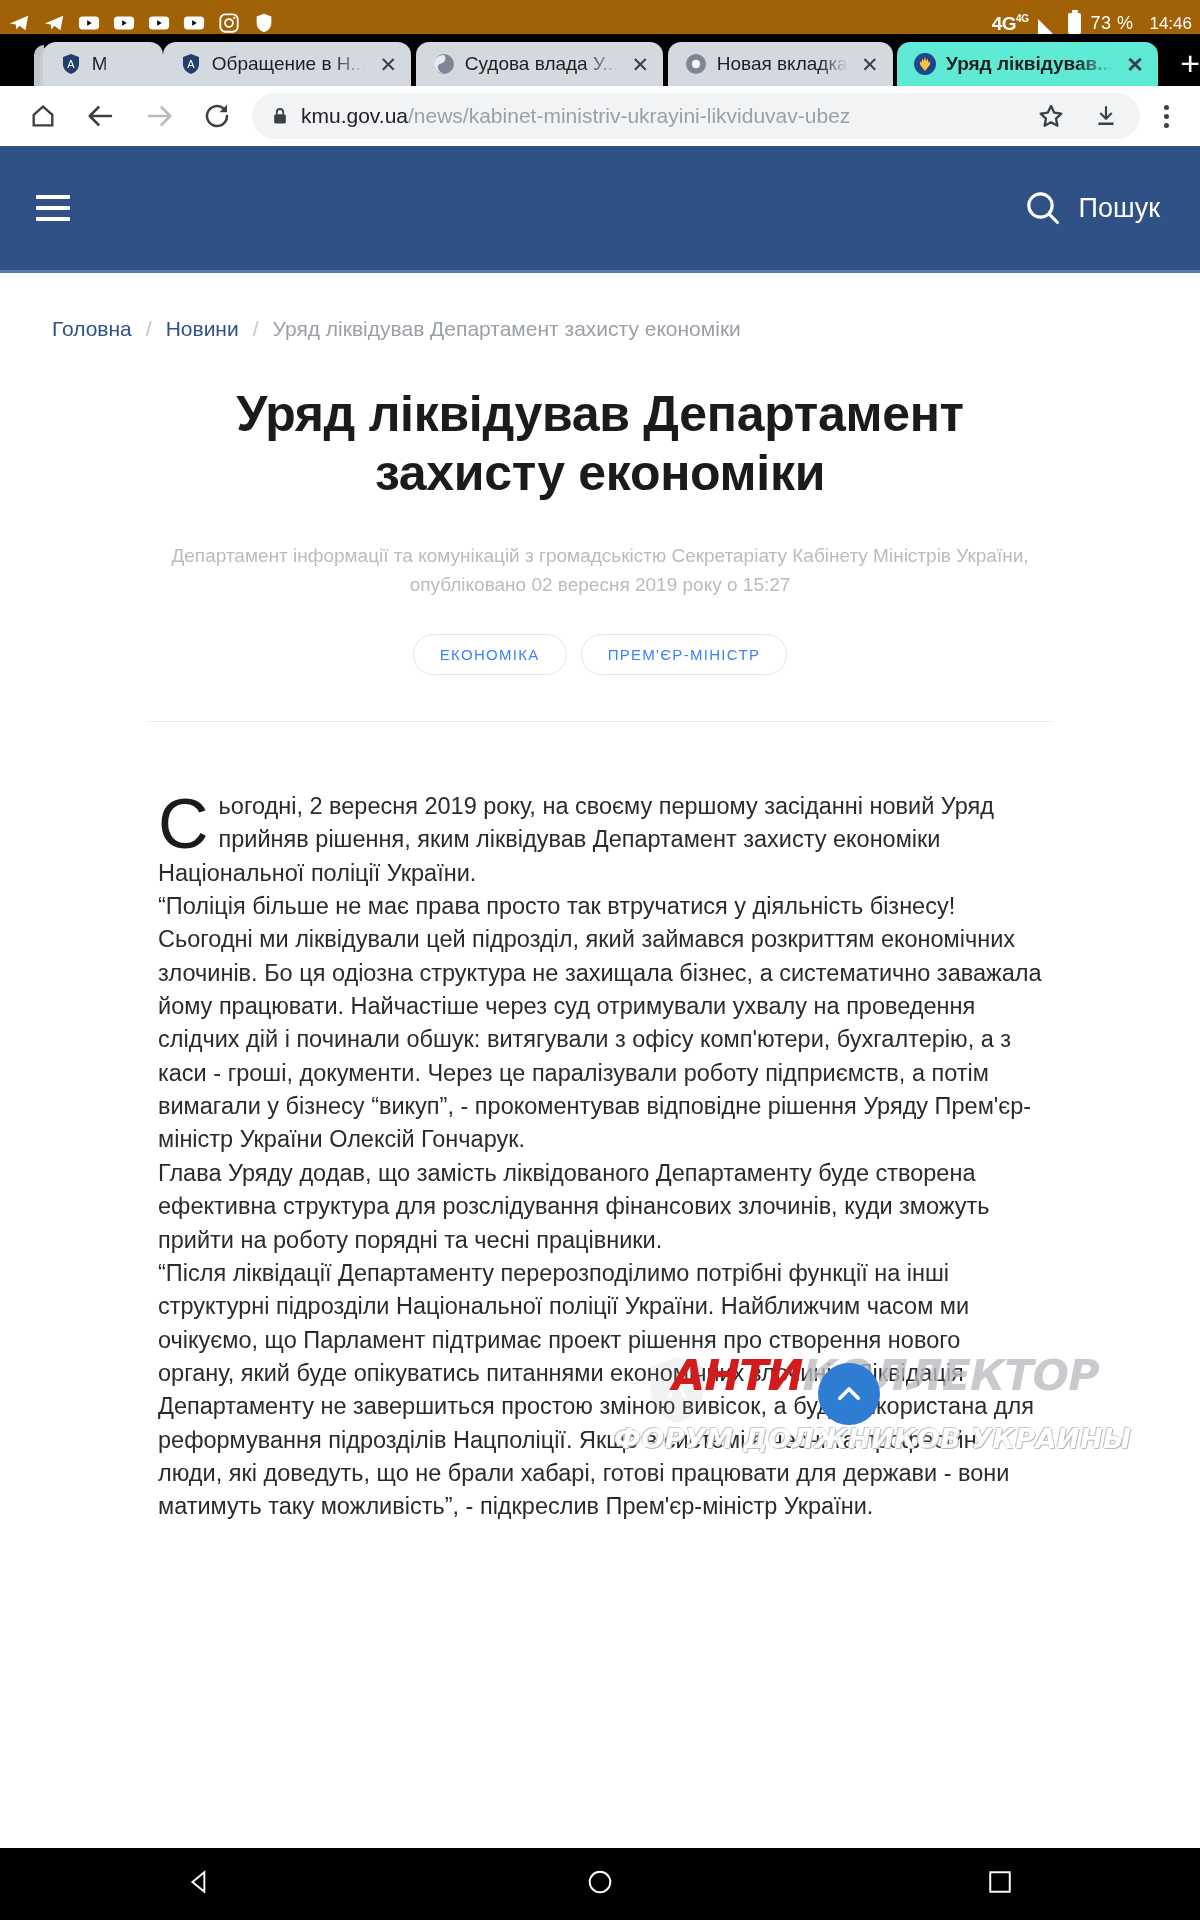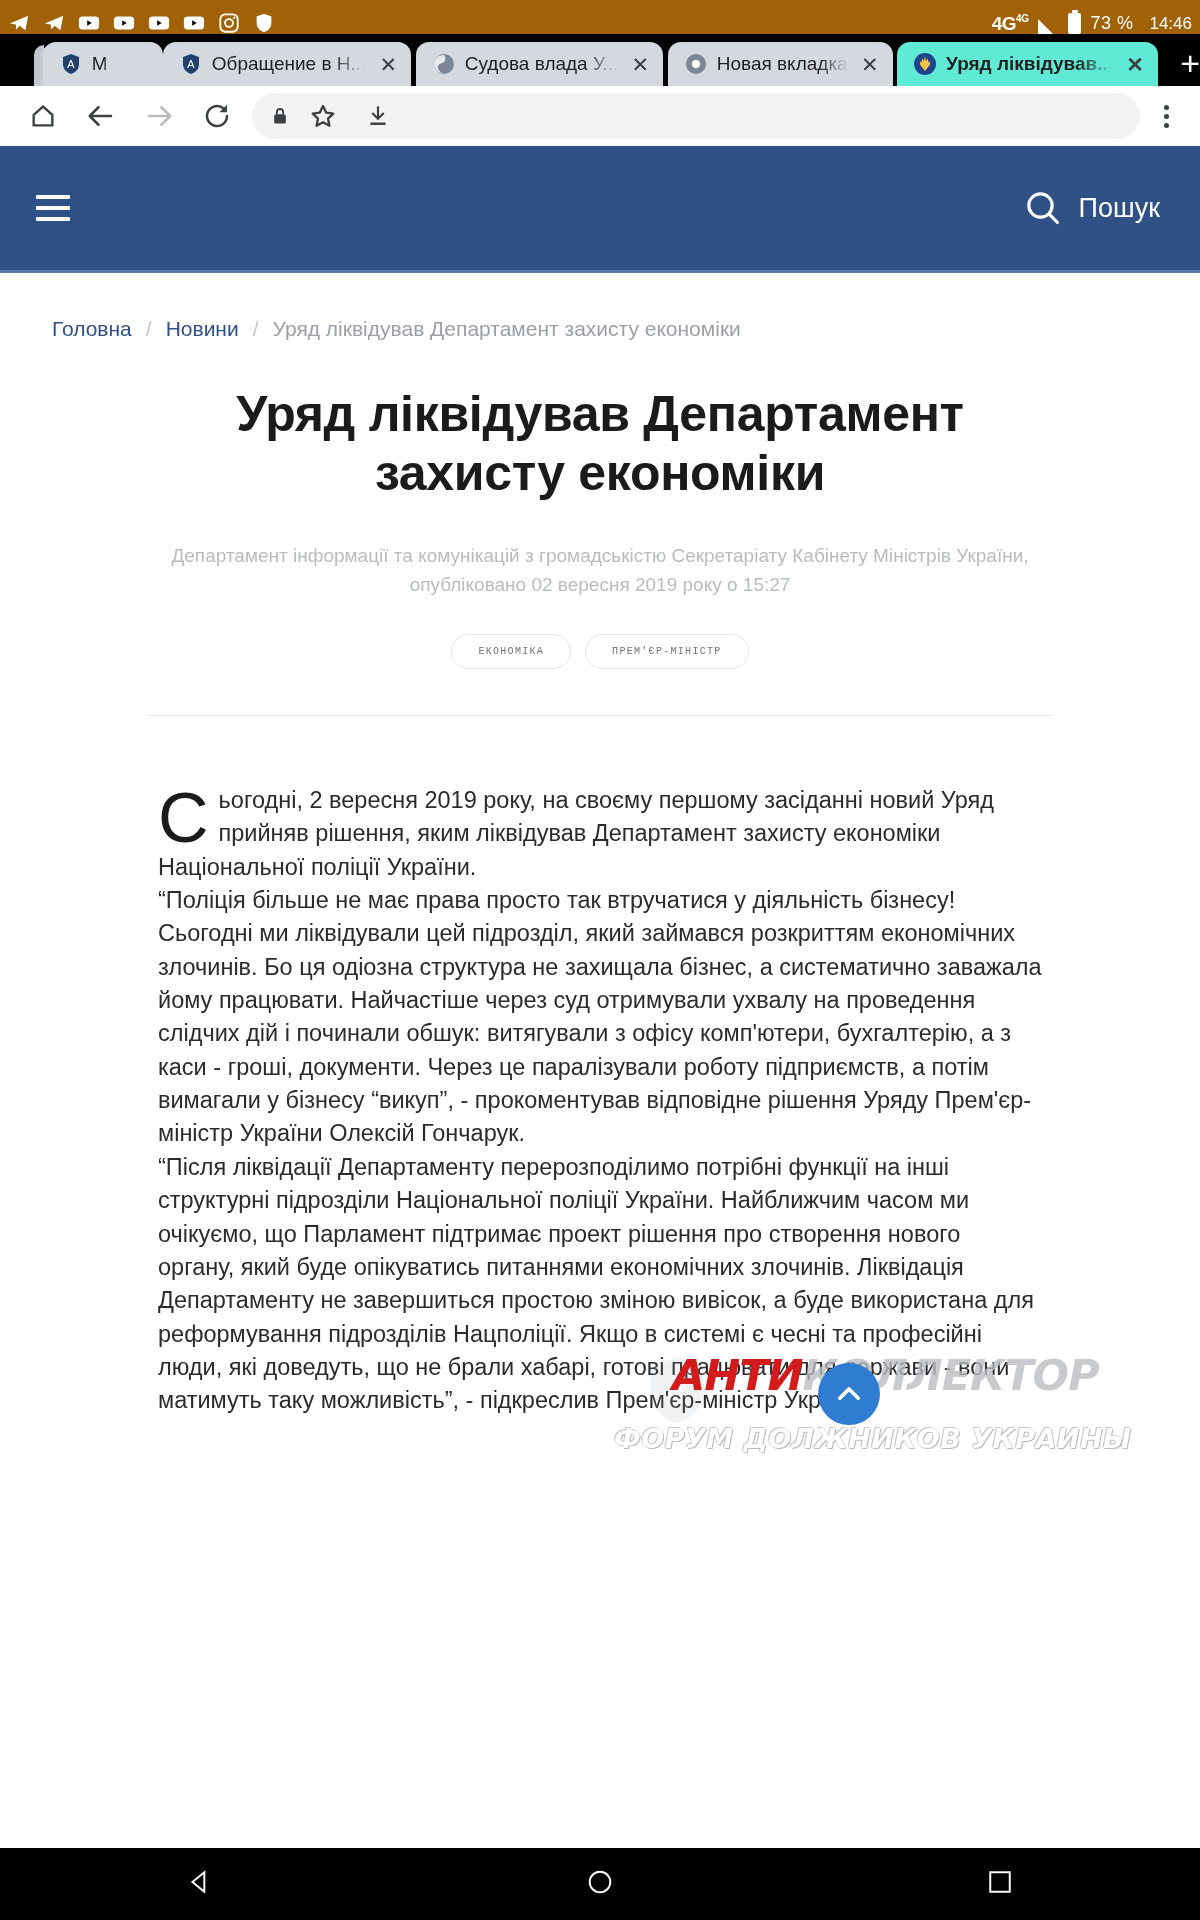--- a/index.html
+++ b/index.html
@@ -151,22 +151,22 @@
     text-align: center; line-height: 1.18; margin-top: 44px;
     letter-spacing: -0.3px;
   }
   .byline {
     text-align: center; color: #b7bcc1; font-size: 19px;
     line-height: 1.55; margin-top: 38px;
   }
   .tags { display: flex; justify-content: center; gap: 14px; margin-top: 34px; }
   .tag {
     border: 1px solid #e2e5e8; border-radius: 22px;
-    padding: 11px 26px; color: #737373;
-    font-size: 10px; letter-spacing: 1.3px; white-space: nowrap; font-family: Liberation Mono, monospace;
+    padding: 11px 26px; color: #3b82f6;
+    font-size: 15px; letter-spacing: 1.3px; white-space: nowrap;
   }
   .rule { height: 1px; background: #e6e8ea; margin: 46px 8px 0 8px; }
 
   .body { padding: 0 18px; }
   .body p {
     font-size: 23.5px; line-height: 1.42; color: #2b2b2b;
     text-align: left;
   }
   .body p.lead { margin-top: 68px; }
   .body p.lead::first-letter {
@@ -345,20 +345,21 @@
           <path fill="none" stroke="#3c4043" stroke-width="2" stroke-linecap="round" d="M20 12a8 8 0 1 1-2.6-5.9"></path>
           <path fill="#3c4043" d="M20 3v6h-6z"></path>
         </svg>
     </span>
 
     <div class="urlbox">
       <svg width="20" height="22" viewBox="0 0 24 24">
           <rect x="5" y="10" width="14" height="11" rx="2" fill="#3c4043"></rect>
           <path fill="none" stroke="#3c4043" stroke-width="2.2" d="M8.2 10V7.4a3.8 3.8 0 0 1 7.6 0V10"></path>
         </svg>
+      <span class="urltext"><b>kmu.gov.ua</b><span>/news/kabinet-ministriv-ukrayini-likviduvav-ubez</span></span>
       <span class="om-star">
         <svg width="28" height="28" viewBox="0 0 24 24">
             <path fill="none" stroke="#3c4043" stroke-width="2" stroke-linejoin="round" d="m12 3.5 2.7 5.6 6.1.8-4.5 4.3 1.2 6.1L12 17.4 6.5 20.3l1.2-6.1-4.5-4.3 6.1-.8z"></path>
           </svg>
       </span>
       <span class="om-dl">
         <svg width="26" height="26" viewBox="0 0 24 24">
             <path fill="#3c4043" d="M11 3h2v9.2l3.6-3.6 1.4 1.4L12 16 6 10l1.4-1.4L11 12.2z"></path>
             <rect x="5" y="18" width="14" height="2.3" fill="#3c4043"></rect>
           </svg>
@@ -408,20 +409,21 @@
       <div class="tags">
         <span class="tag">ЕКОНОМІКА</span>
         <span class="tag">ПРЕМ'ЄР-МІНІСТР</span>
       </div>
 
       <div class="rule"></div>
 
       <div class="body">
         <p class="lead">Сьогодні, 2 вересня 2019 року, на своєму першому засіданні новий Уряд прийняв рішення, яким ліквідував Департамент захисту економіки Національної поліції України.</p>
         <p>“Поліція більше не має права просто так втручатися у діяльність бізнесу! Сьогодні ми ліквідували  цей підрозділ, який займався розкриттям економічних злочинів. Бо ця одіозна структура не захищала бізнес, а систематично заважала йому працювати. Найчастіше через суд отримували ухвалу на проведення слідчих дій і починали обшук: витягували з офісу комп'ютери, бухгалтерію, а з каси - гроші, документи. Через це паралізували роботу підприємств, а потім вимагали у бізнесу “викуп”, - прокоментував відповідне рішення Уряду Прем'єр-міністр України Олексій Гончарук.</p>
+        <p>Глава Уряду додав, що замість ліквідованого Департаменту буде створена ефективна структура для розслідування фінансових злочинів, куди зможуть прийти на роботу порядні та чесні працівники.</p>
         <p>“Після ліквідації Департаменту перерозподілимо потрібні функції на інші структурні підрозділи Національної поліції України. Найближчим часом ми очікуємо, що Парламент підтримає проект рішення про створення нового органу, який буде опікуватись питаннями економічних злочинів. Ліквідація Департаменту не завершиться простою зміною вивісок, а буде використана для реформування підрозділів Нацполіції. Якщо в системі є чесні та професійні люди, які доведуть, що не брали хабарі, готові працювати для держави - вони матимуть таку можливість”, - підкреслив Прем'єр-міністр України.</p>
       </div>
     </div>
 
     <svg class="wm wm-shield" viewBox="0 0 24 24">
         <path fill="#9aa0a6" d="M12 1.6 3.4 4.8v7.5c0 5.4 3.6 9.2 8.6 10.7 5-1.5 8.6-5.3 8.6-10.7V4.8z"></path>
         <text x="12" y="15" font-size="9" fill="#fff" text-anchor="middle" font-family="Liberation Sans">A</text>
       </svg>
 
     <div class="wm wm-anti"><span class="red">АНТИ</span><span class="gray">КОЛЛЕКТОР</span></div>

